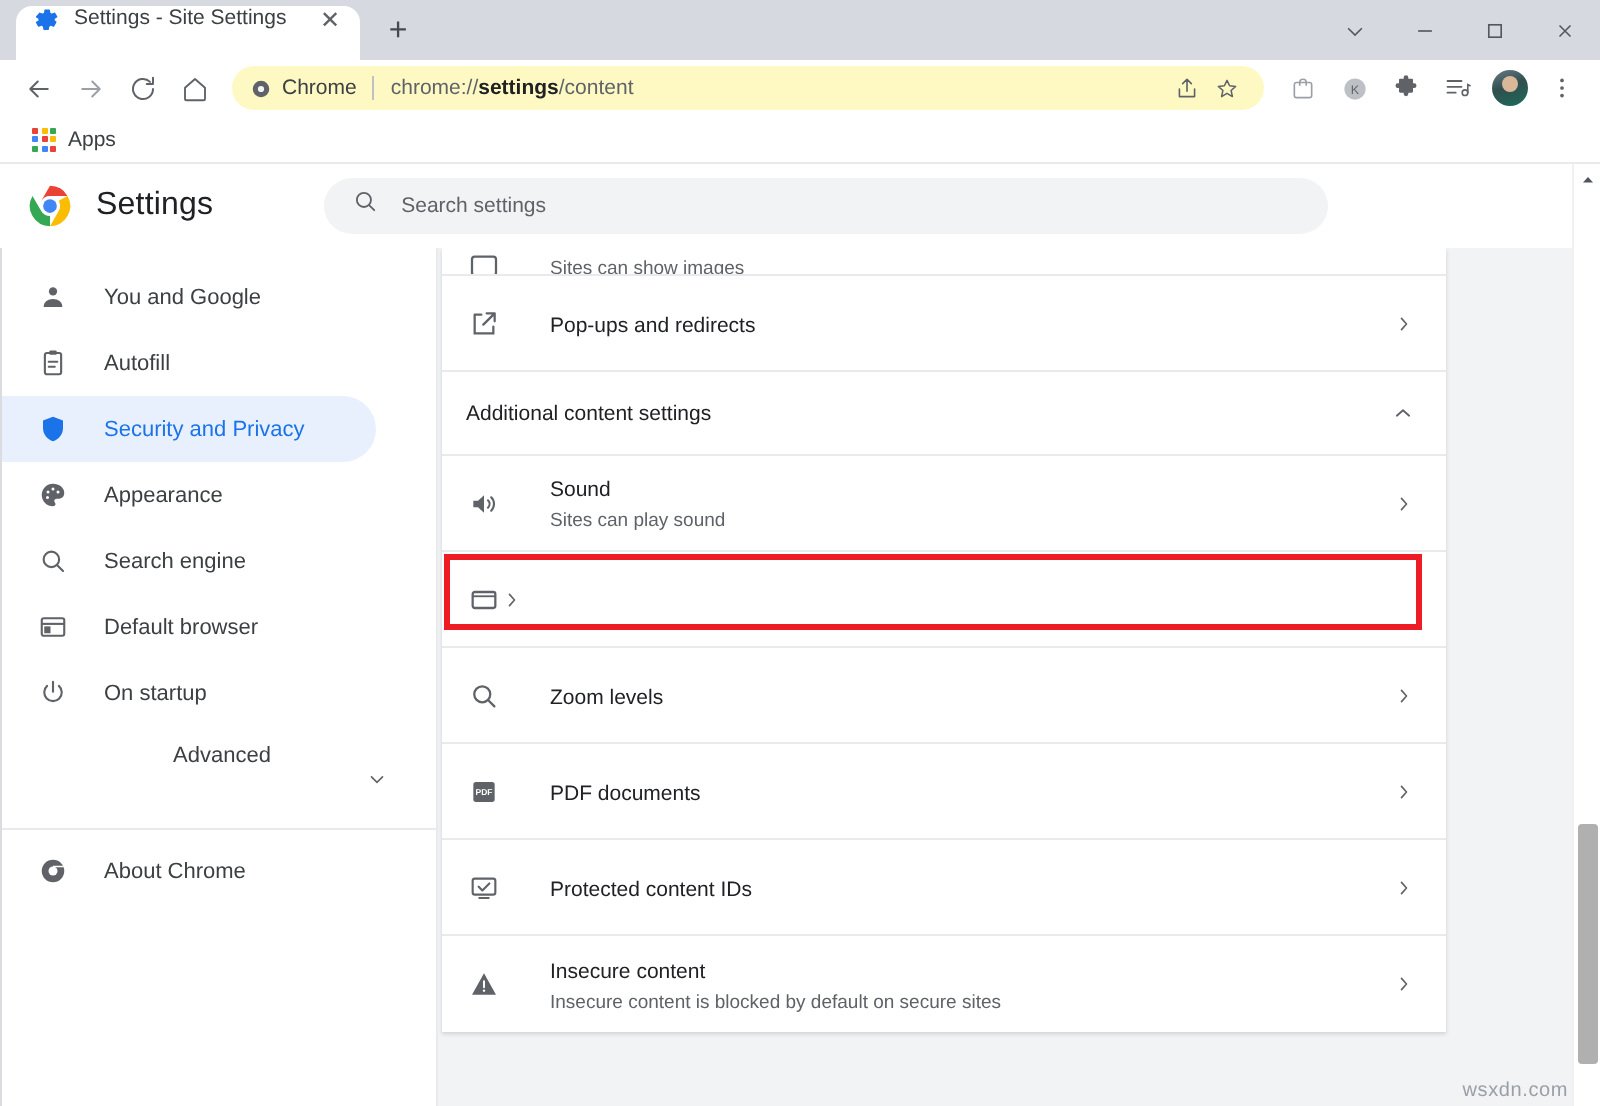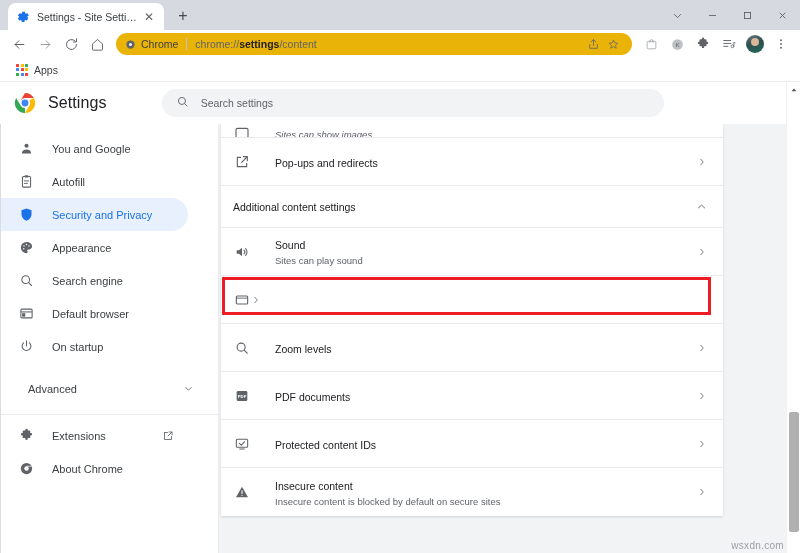--- a/index.html
+++ b/index.html
@@ -11,24 +11,24 @@
   }
   .app { position: relative; width: 800px; height: 553px; background: #d6dae0; }
 
   
   .tabstrip {
     position: absolute; left: 0; top: 0; width: 800px; height: 30px;
     background: #d6dae0;
     display: flex; align-items: flex-end;
   }
   .tab {
-    margin-left: 8px; width: 156px; height: 27px;
+    margin-left: 8px; width: 172px; height: 27px;
     background: #ffffff;
     border-radius: 8px 8px 0 0;
-    display: flex; align-items: center; padding: 0 8px;
+    display: flex; padding: 0 8px;
     position: relative;
   }
   .tab-favicon { width: 14px; height: 14px; flex: 0 0 14px; margin-right: 7px; }
   .tab-title {
     font-size: 10.5px; color: #3c4043; white-space: nowrap;
     overflow: hidden; text-overflow: ellipsis; flex: 1;
   }
   .tab-close {
     width: 14px; height: 14px; flex: 0 0 14px;
     display: flex; align-items: center; justify-content: center;
@@ -54,21 +54,21 @@
     background: #ffffff;
     display: flex; align-items: center; padding: 0 6px;
   }
   .tbtn {
     width: 26px; height: 26px; flex: 0 0 26px;
     display: flex; align-items: center; justify-content: center;
     color: #5f6368;
   }
   .omnibox {
     flex: 1; height: 22px; margin: 0 6px;
-    background: #eab308; border-radius: 11px;
+    background: #fef9c3; border-radius: 11px;
     display: flex; align-items: center; padding: 0 9px;
     min-width: 0;
   }
   .omni-chip {
     display: flex; align-items: center; gap: 5px; flex: 0 0 auto;
   }
   .omni-chip-label { font-size: 10.5px; color: #3c4043; }
   .omni-sep {
     width: 1px; height: 12px; background: #bdc1c6; margin: 0 8px; flex: 0 0 1px;
   }
@@ -135,21 +135,21 @@
   }
   .nav-item .nav-label { font-size: 11px; margin-left: 17px; white-space: nowrap; }
   .nav-item.selected { background: #e8f0fe; }
   .nav-item.selected .nav-icon { color: #1a73e8; }
   .nav-item.selected .nav-label { color: #1a73e8; }
   .nav-ext-icon { margin-left: auto; margin-right: 14px; color: #5f6368;
                   display: flex; align-items: center; }
 
   .advanced-row {
     display: flex; align-items: center; height: 33px;
-    padding-left: 28px; padding-right: 24px; margin-top: 9px;
+    padding-left: 28px; padding-right: 24px; margin-top: 9px; flex-direction: column;
   }
   .advanced-label { font-size: 11px; color: #3c4043; }
   .advanced-caret { margin-left: auto; color: #5f6368; display: flex; }
   .nav-divider { height: 1px; background: #e8eaed; margin: 9px 0 4px 0; }
 
   
   .content {
     position: absolute; left: 219px; top: 42px; width: 581px; height: 429px;
     background: #f1f3f4; overflow: hidden;
   }
@@ -164,21 +164,21 @@
   }
   .row-icon {
     width: 18px; height: 18px; flex: 0 0 18px;
     display: flex; align-items: center; justify-content: center; color: #5f6368;
   }
   .row-text { margin-left: 24px; flex: 1; min-width: 0; }
   .row-title { font-size: 10.5px; color: #202124; line-height: 15px; }
   .row-sub { font-size: 9.5px; color: #5f6368; line-height: 14px; margin-top: 1px; }
   .row-arrow { color: #5f6368; display: flex; align-items: center; flex: 0 0 auto; }
   .row.partial { height: 14px; min-height: 0; align-items: flex-start; overflow: hidden;
-                 padding-top: 0; font-style: italic; }
+                 padding-top: 0; }
   .row.partial .row-sub { margin-top: -2px; }
   .section-row {
     display: flex; align-items: center; min-height: 42px;
     padding: 0 16px 0 12px; border-bottom: 1px solid #e8eaed;
   }
   .section-title { font-size: 10.5px; color: #202124; }
   .section-caret { margin-left: auto; color: #5f6368; display: flex; }
 
   .highlight-box {
     position: absolute; left: 222px; top: 277px; width: 489px; height: 38px;
@@ -452,34 +452,20 @@
         <span class="advanced-label">Advanced</span>
         <span class="advanced-caret">
           <svg viewBox="0 0 16 16" width="11" height="11">
               <path d="M4 6.5l4 4 4-4" stroke="#5f6368" stroke-width="1.2" fill="none" stroke-linecap="round"></path>
             </svg>
         </span>
       </div>
 
       <div class="nav-divider"></div>
 
-      <div class="nav-item">
-        <span class="nav-icon">
-          <svg viewBox="0 0 24 24" width="15" height="15">
-              <path d="M10 3a2 2 0 014 0v1h3a1 1 0 011 1v3h1a2 2 0 010 4h-1v3a1 1 0 01-1 1h-3v1a2 2 0 01-4 0v-1H7a1 1 0 01-1-1v-3H5a2 2 0 010-4h1V5a1 1 0 011-1h3z" fill="#5f6368"></path>
-            </svg>
-        </span>
-        <span class="nav-label">Extensions</span>
-        <span class="nav-ext-icon">
-          <svg viewBox="0 0 24 24" width="12" height="12">
-              <path d="M5 5h6M5 5v14h14v-6" stroke="#5f6368" stroke-width="1.7" fill="none" stroke-linecap="round"></path>
-              <path d="M14 4h6v6M20 4l-8 8" stroke="#5f6368" stroke-width="1.7" fill="none" stroke-linecap="round" stroke-linejoin="round"></path>
-            </svg>
-        </span>
-      </div>
 
       <div class="nav-item">
         <span class="nav-icon">
           <svg viewBox="0 0 24 24" width="15" height="15">
               <circle cx="12" cy="12" r="9" fill="#5f6368"></circle>
               <circle cx="12" cy="12" r="3.6" fill="#fff"></circle>
               <path d="M12 8.4h8.5" stroke="#fff" stroke-width="1.2"></path>
             </svg>
         </span>
         <span class="nav-label">About Chrome</span>

